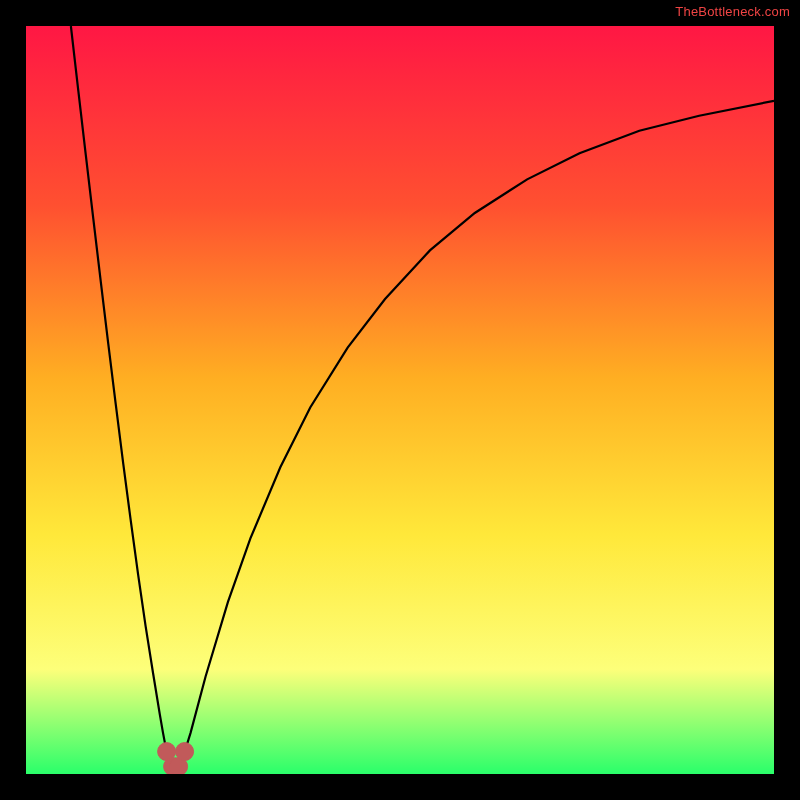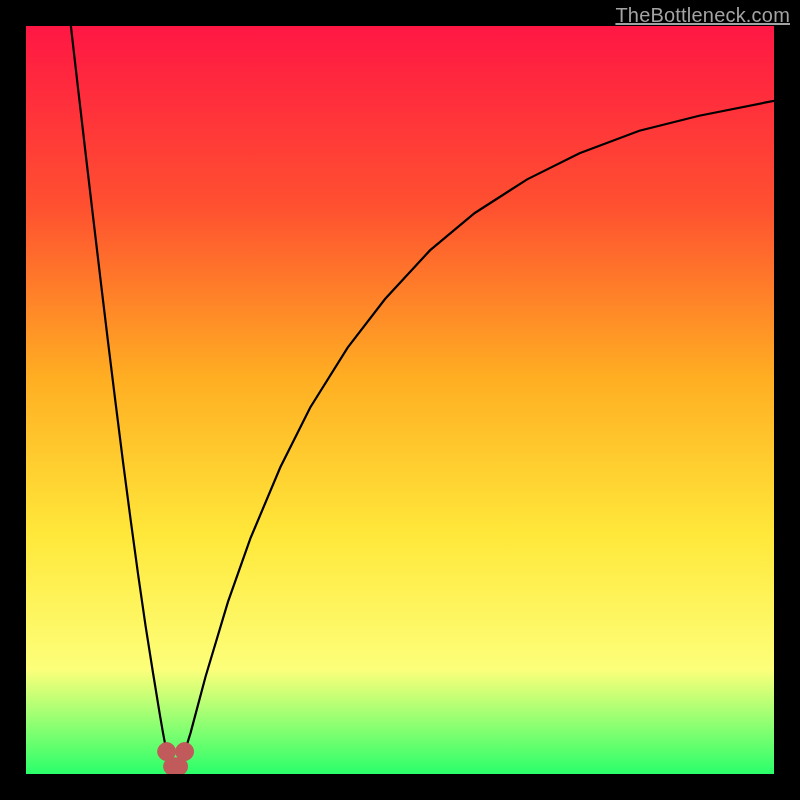--- a/index.html
+++ b/index.html
@@ -21,25 +21,24 @@
     position: absolute;
     left: 26px;
     top: 26px;
     width: 748px;
     height: 748px;
   }
   .watermark {
     position: absolute;
     top: 4px;
     right: 10px;
-    color: #a3a3a3;
-    font-size: 20px;
+    color: #ef4444;
+    font-size: 13px;
     font-weight: 400;
     letter-spacing: 0.2px;
-    text-decoration: underline;
   }
   svg { display: block; }
 </style>
 </head>
 <body>
 
 <div class="outer">
   <div class="plot-area">
     <svg id="chart-svg" width="748" height="748" viewBox="0 0 748 748">
       <defs>

